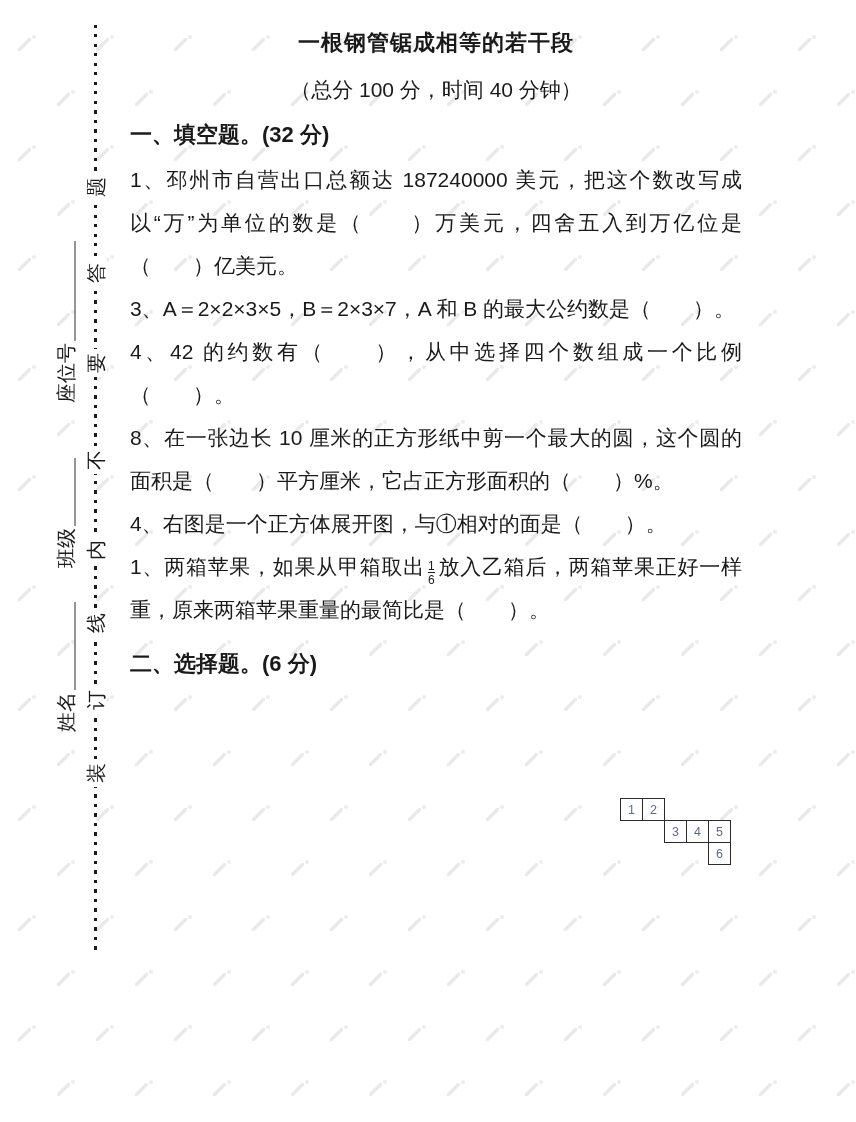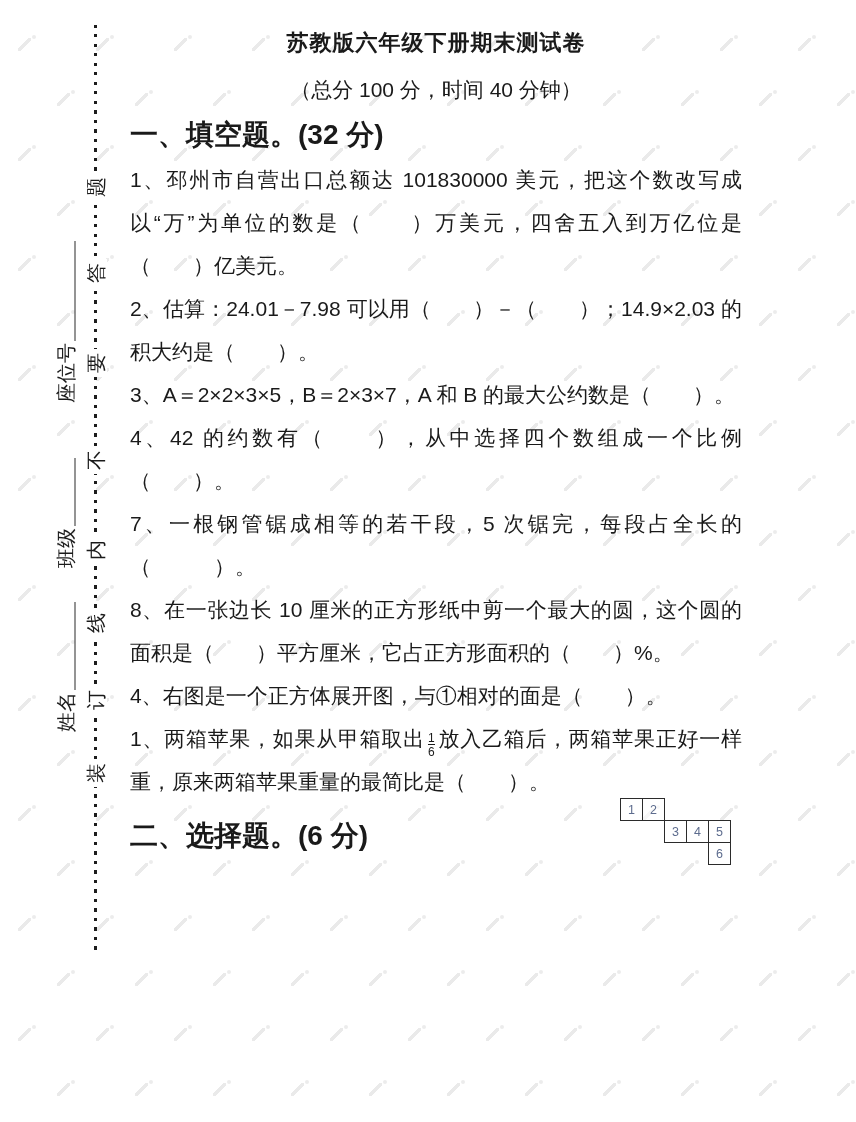--- a/index.html
+++ b/index.html
@@ -44,21 +44,21 @@
   .side-label.clazz{top:513px;}
   .side-label.name{top:667px;}
   .fill-line{display:inline-block;border-bottom:1.6px solid #2a2a2a;vertical-align:-3px;margin-left:2px;}
   .side-label.seat .fill-line{width:100px;}
   .side-label.clazz .fill-line{width:68px;}
   .side-label.name .fill-line{width:88px;}
   
   .content{position:absolute;left:130px;top:0;width:612px;z-index:1;}
   .paper-title{font-size:22px;font-weight:700;text-align:center;margin:28px 0 0;letter-spacing:1px;}
   .paper-subtitle{font-size:21px;font-weight:500;text-align:center;margin:18px 0 0;}
-  .sec-heading{font-size:28px;font-weight:700;margin:16px 0 0;line-height:30px;}
+  .sec-heading{font-size:22px;font-weight:700;margin:16px 0 0;line-height:30px;}
   .questions{margin-top:8px;}
   .q{font-size:21px;line-height:43px;font-weight:500;margin:0;text-align:justify;text-justify:inter-ideograph;}
   .sec2{margin-top:18px;}
   
   .frac{
     display:inline-block;vertical-align:-10px;text-align:center;
     font-size:12px;line-height:12px;font-weight:500;margin:0 3px;
   }
   .frac .den{display:block;border-top:1.2px solid #1a1a1a;padding-top:1px;}
   
@@ -314,31 +314,29 @@
     <span>线</span>
     <span>订</span>
     <span>装</span>
   </div>
 
   <div class="side-label seat"><span>座位号</span><span class="fill-line"></span></div>
   <div class="side-label clazz"><span>班级</span><span class="fill-line"></span></div>
   <div class="side-label name"><span>姓名</span><span class="fill-line"></span></div>
 
   <div class="content">
-    <div class="paper-title">苏教版六年级下册期末测试卷</div>
+    <div class="paper-title">一根钢管锯成相等的若干段</div>
     <div class="paper-subtitle">（总分 100 分，时间 40 分钟）</div>
 
     <div class="sec-heading">一、填空题。(32 分)</div>
 
     <div class="questions">
-      <p class="q">1、邳州市自营出口总额达 101830000 美元，把这个数改写成以“万”为单位的数是（　　）万美元，四舍五入到万亿位是（　　）亿美元。</p>
-      <p class="q">2、估算：24.01－7.98 可以用（　　）－（　　）；14.9×2.03 的积大约是（　　）。</p>
+      <p class="q">1、邳州市自营出口总额达 187240000 美元，把这个数改写成以“万”为单位的数是（　　）万美元，四舍五入到万亿位是（　　）亿美元。</p>
       <p class="q">3、A＝2×2×3×5，B＝2×3×7，A 和 B 的最大公约数是（　　）。</p>
       <p class="q">4、42 的约数有（　　），从中选择四个数组成一个比例（　　）。</p>
-      <p class="q">7、一根钢管锯成相等的若干段，5 次锯完，每段占全长的（　　　）。</p>
       <p class="q">8、在一张边长 10 厘米的正方形纸中剪一个最大的圆，这个圆的面积是（　　）平方厘米，它占正方形面积的（　　）%。</p>
       <p class="q">4、右图是一个正方体展开图，与①相对的面是（　　）。</p>
       <p class="q">
         <span>1、两箱苹果，如果从甲箱取出</span><span class="frac"><span>1</span><span class="den">6</span></span><span>放入乙箱后，两箱苹果正好一样重，原来两箱苹果重量的最简比是（　　）。</span>
       </p>
     </div>
 
     <div class="sec-heading sec2">二、选择题。(6 分)</div>
   </div>
 

